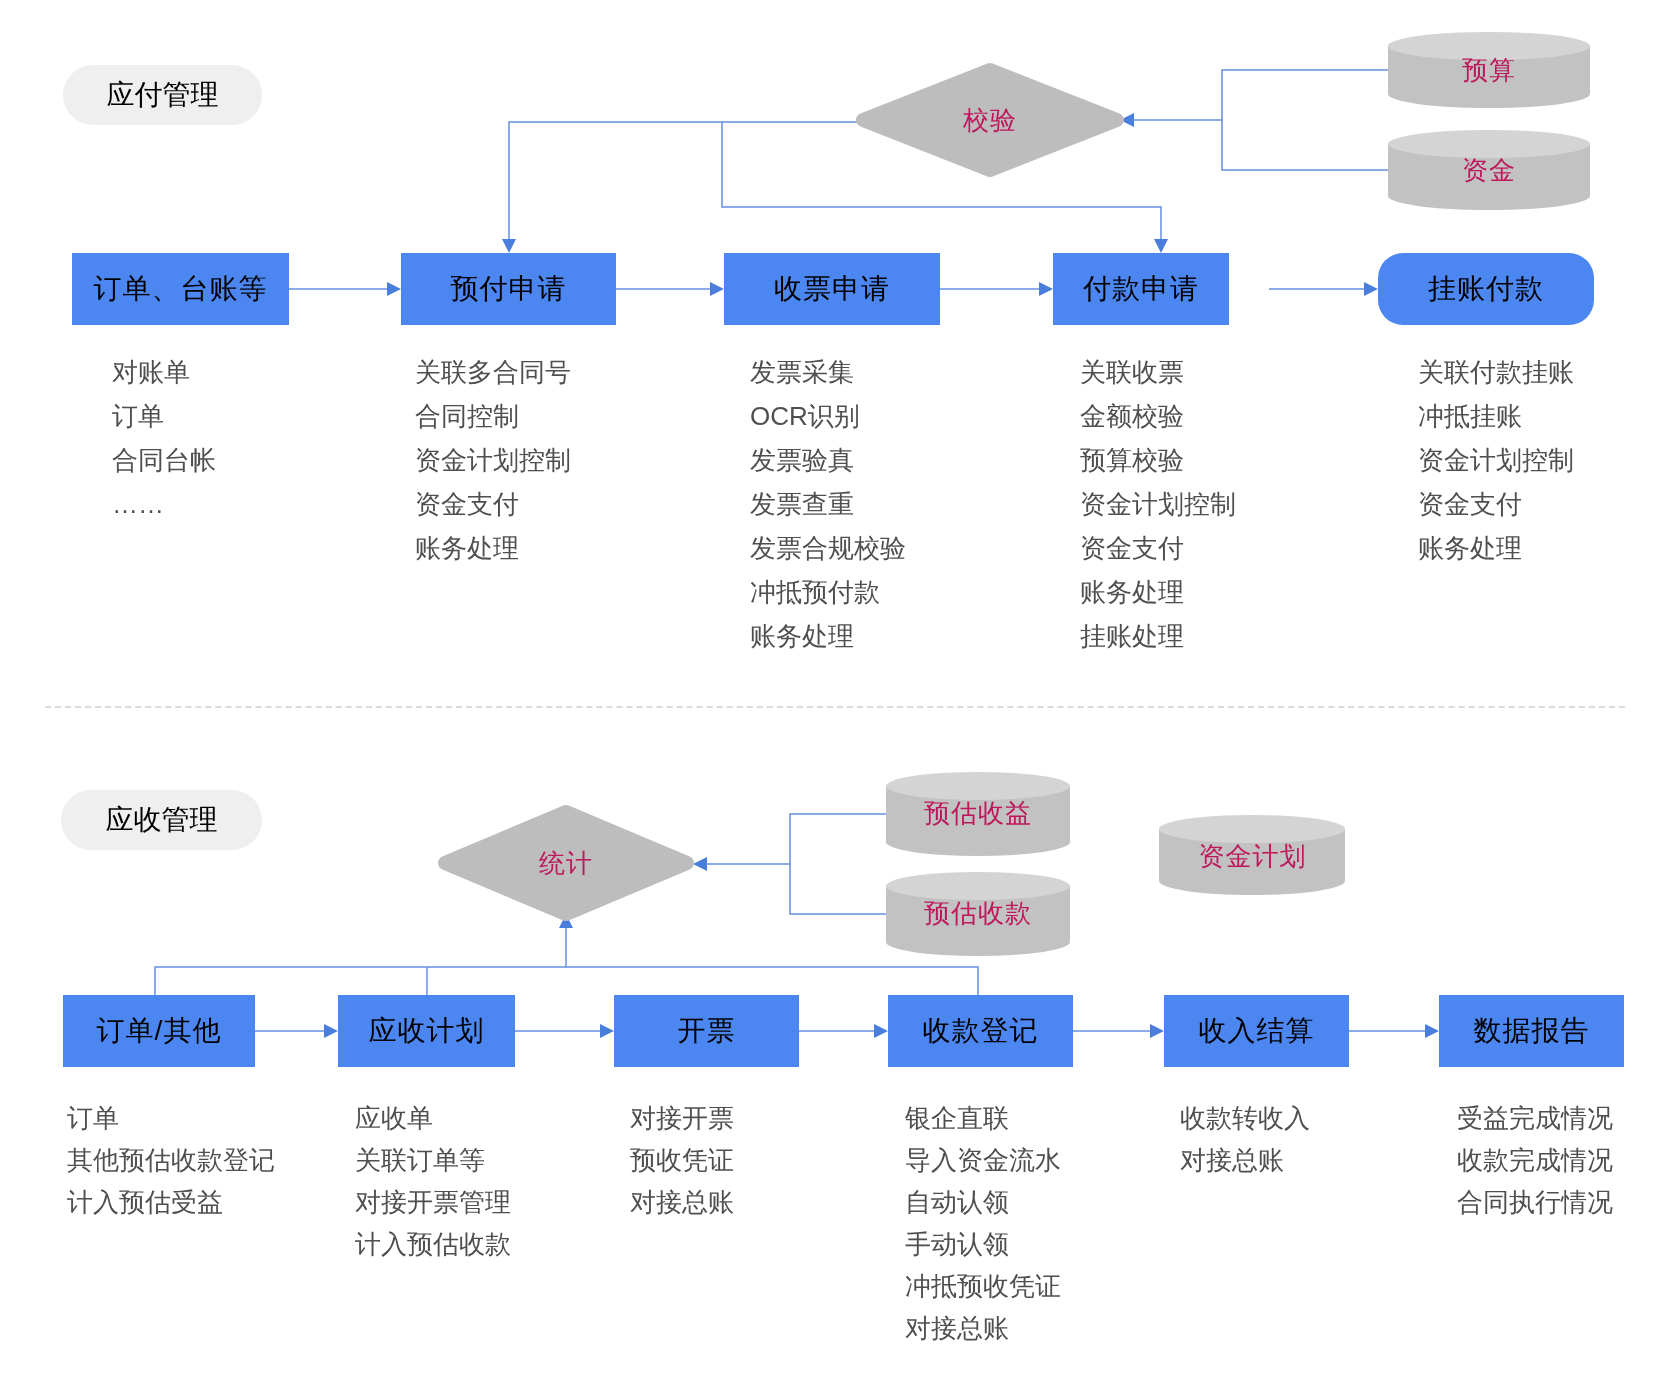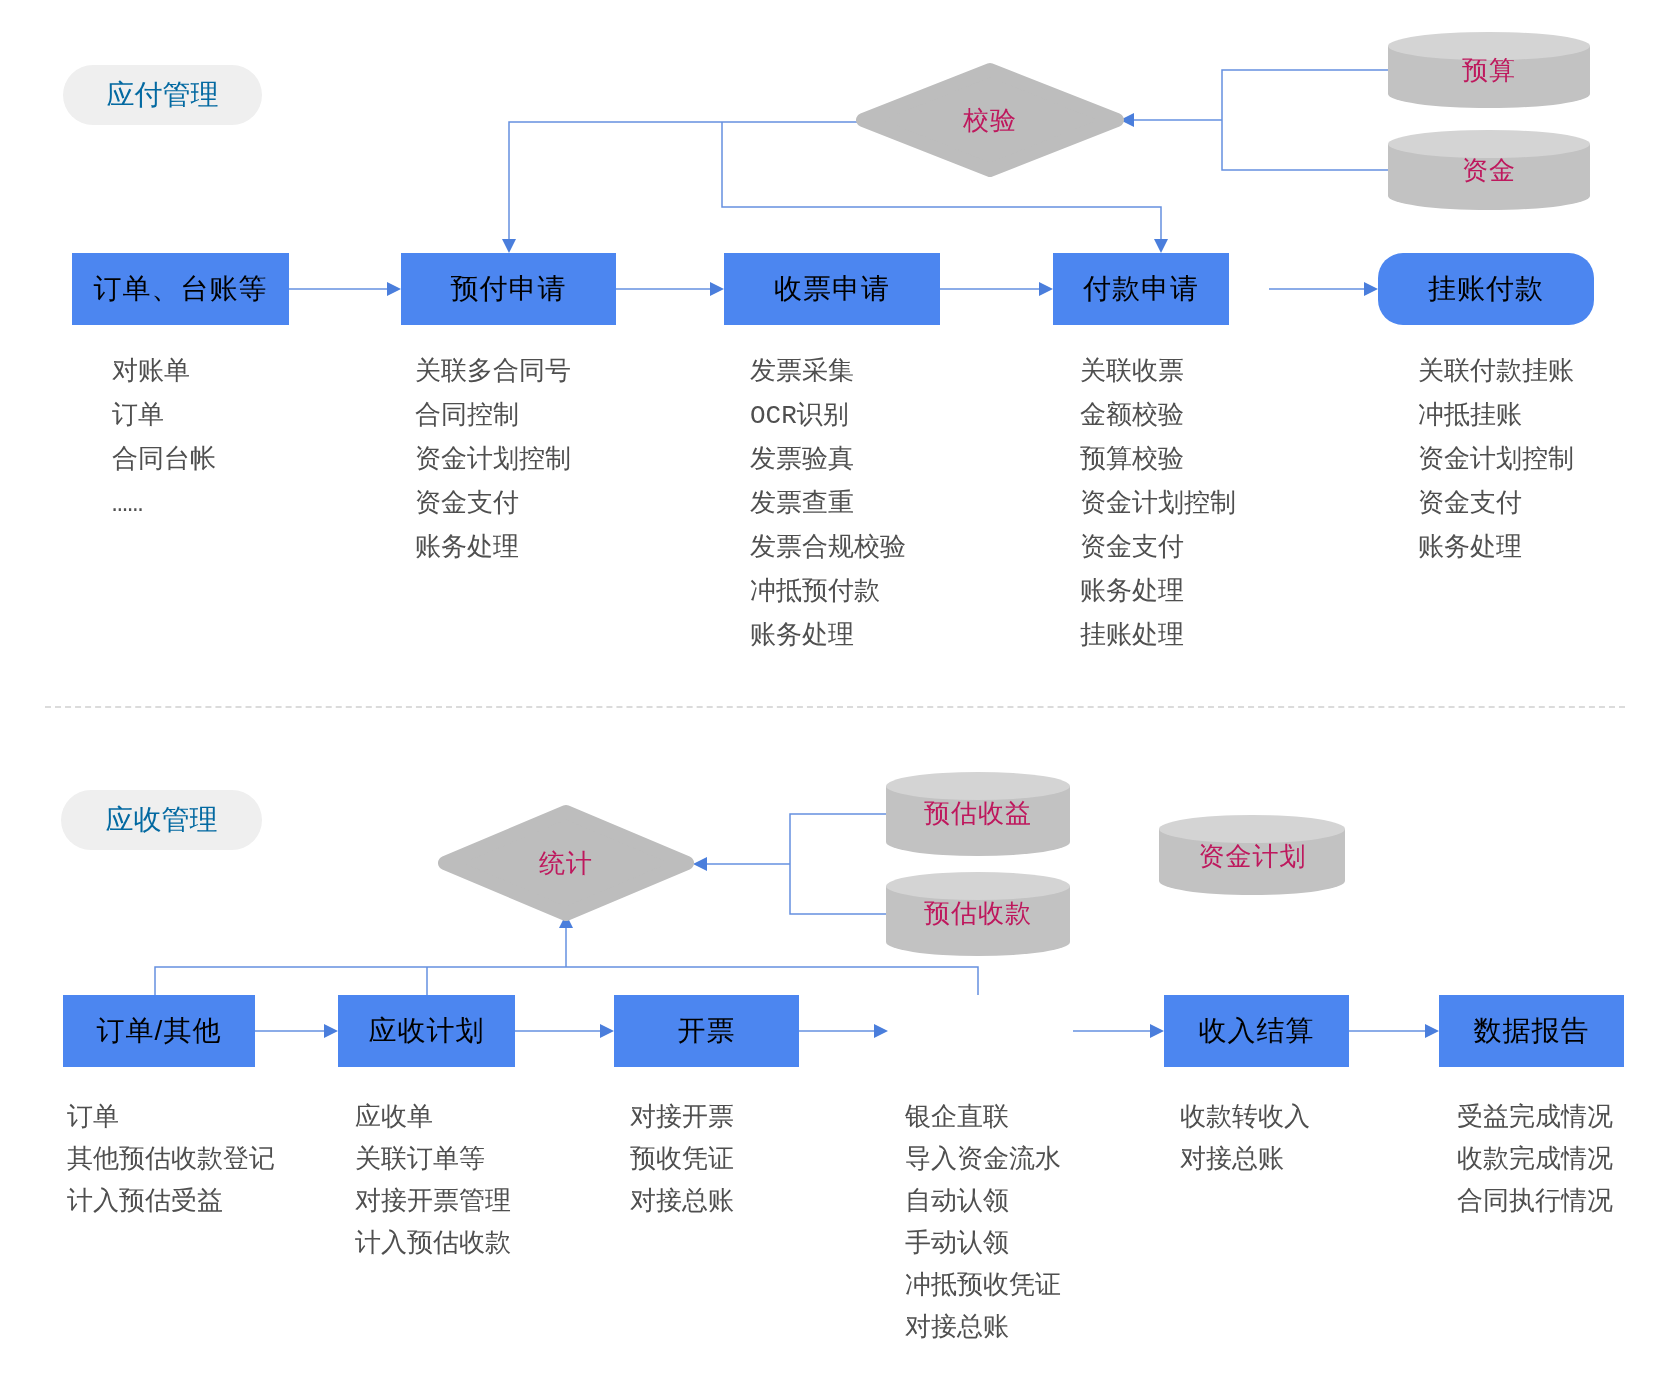--- a/index.html
+++ b/index.html
@@ -3,27 +3,27 @@
 <meta charset="utf-8">
 <style>
   html,body{margin:0;padding:0;background:#fff;}
   .canvas{
     position:relative;width:1670px;height:1385px;background:#ffffff;overflow:hidden;
     font-family:"Liberation Sans", sans-serif;
   }
   .layer{position:absolute;left:0;top:0;}
   .pill{
     position:absolute;height:60px;background:#EFEFEF;border-radius:30px;
-    color:#0369a1;font-size:28px;display:flex;align-items:center;justify-content:center;
+    color:#000000;font-size:28px;display:flex;align-items:center;justify-content:center;
   }
   .node{
     position:absolute;height:72px;background:#4C86F0;color:#000000;font-size:28px;
     letter-spacing:1px;display:flex;align-items:center;justify-content:center;
   }
-  .col{position:absolute;color:#4F4F4F;font-size:26px;white-space:nowrap;font-family:Liberation Mono, monospace;}
+  .col{position:absolute;color:#4F4F4F;font-size:26px;white-space:nowrap;}
   .col .li{height:44px;line-height:44px;}
   .col-b .li{height:42px;line-height:42px;}
   .shape-label{
     position:absolute;color:#be185d;font-size:26px;text-align:center;
     display:flex;align-items:center;justify-content:center;letter-spacing:1px;
   }
   .dashed{
     position:absolute;left:45px;top:706px;width:1580px;height:0;
     border-top:2px dashed #DBDBDB;
   }
@@ -169,20 +169,21 @@
   <div class="pill" style="left:61px;top:790px;width:201px;">应收管理</div>
 
   <div class="shape-label" style="left:466px;top:841px;width:200px;height:44px;">统计</div>
   <div class="shape-label" style="left:886px;top:792px;width:184px;height:42px;">预估收益</div>
   <div class="shape-label" style="left:886px;top:892px;width:184px;height:42px;">预估收款</div>
   <div class="shape-label" style="left:1160px;top:835px;width:185px;height:42px;">资金计划</div>
 
   <div class="node" style="left:63px;top:995px;width:192px;">订单/其他</div>
   <div class="node" style="left:614px;top:995px;width:185px;">开票</div>
   <div class="node" style="left:338px;top:995px;width:177px;">应收计划</div>
+  <div class="node" style="left:888px;top:995px;width:185px;">收款登记</div>
   <div class="node" style="left:1164px;top:995px;width:185px;">收入结算</div>
   <div class="node" style="left:1439px;top:995px;width:185px;">数据报告</div>
 
   <div class="col col-b" style="left:67px;top:1097px;">
     <div class="li">订单</div>
     <div class="li">其他预估收款登记</div>
     <div class="li">计入预估受益</div>
   </div>
   <div class="col col-b" style="left:355px;top:1097px;">
     <div class="li">应收单</div>

